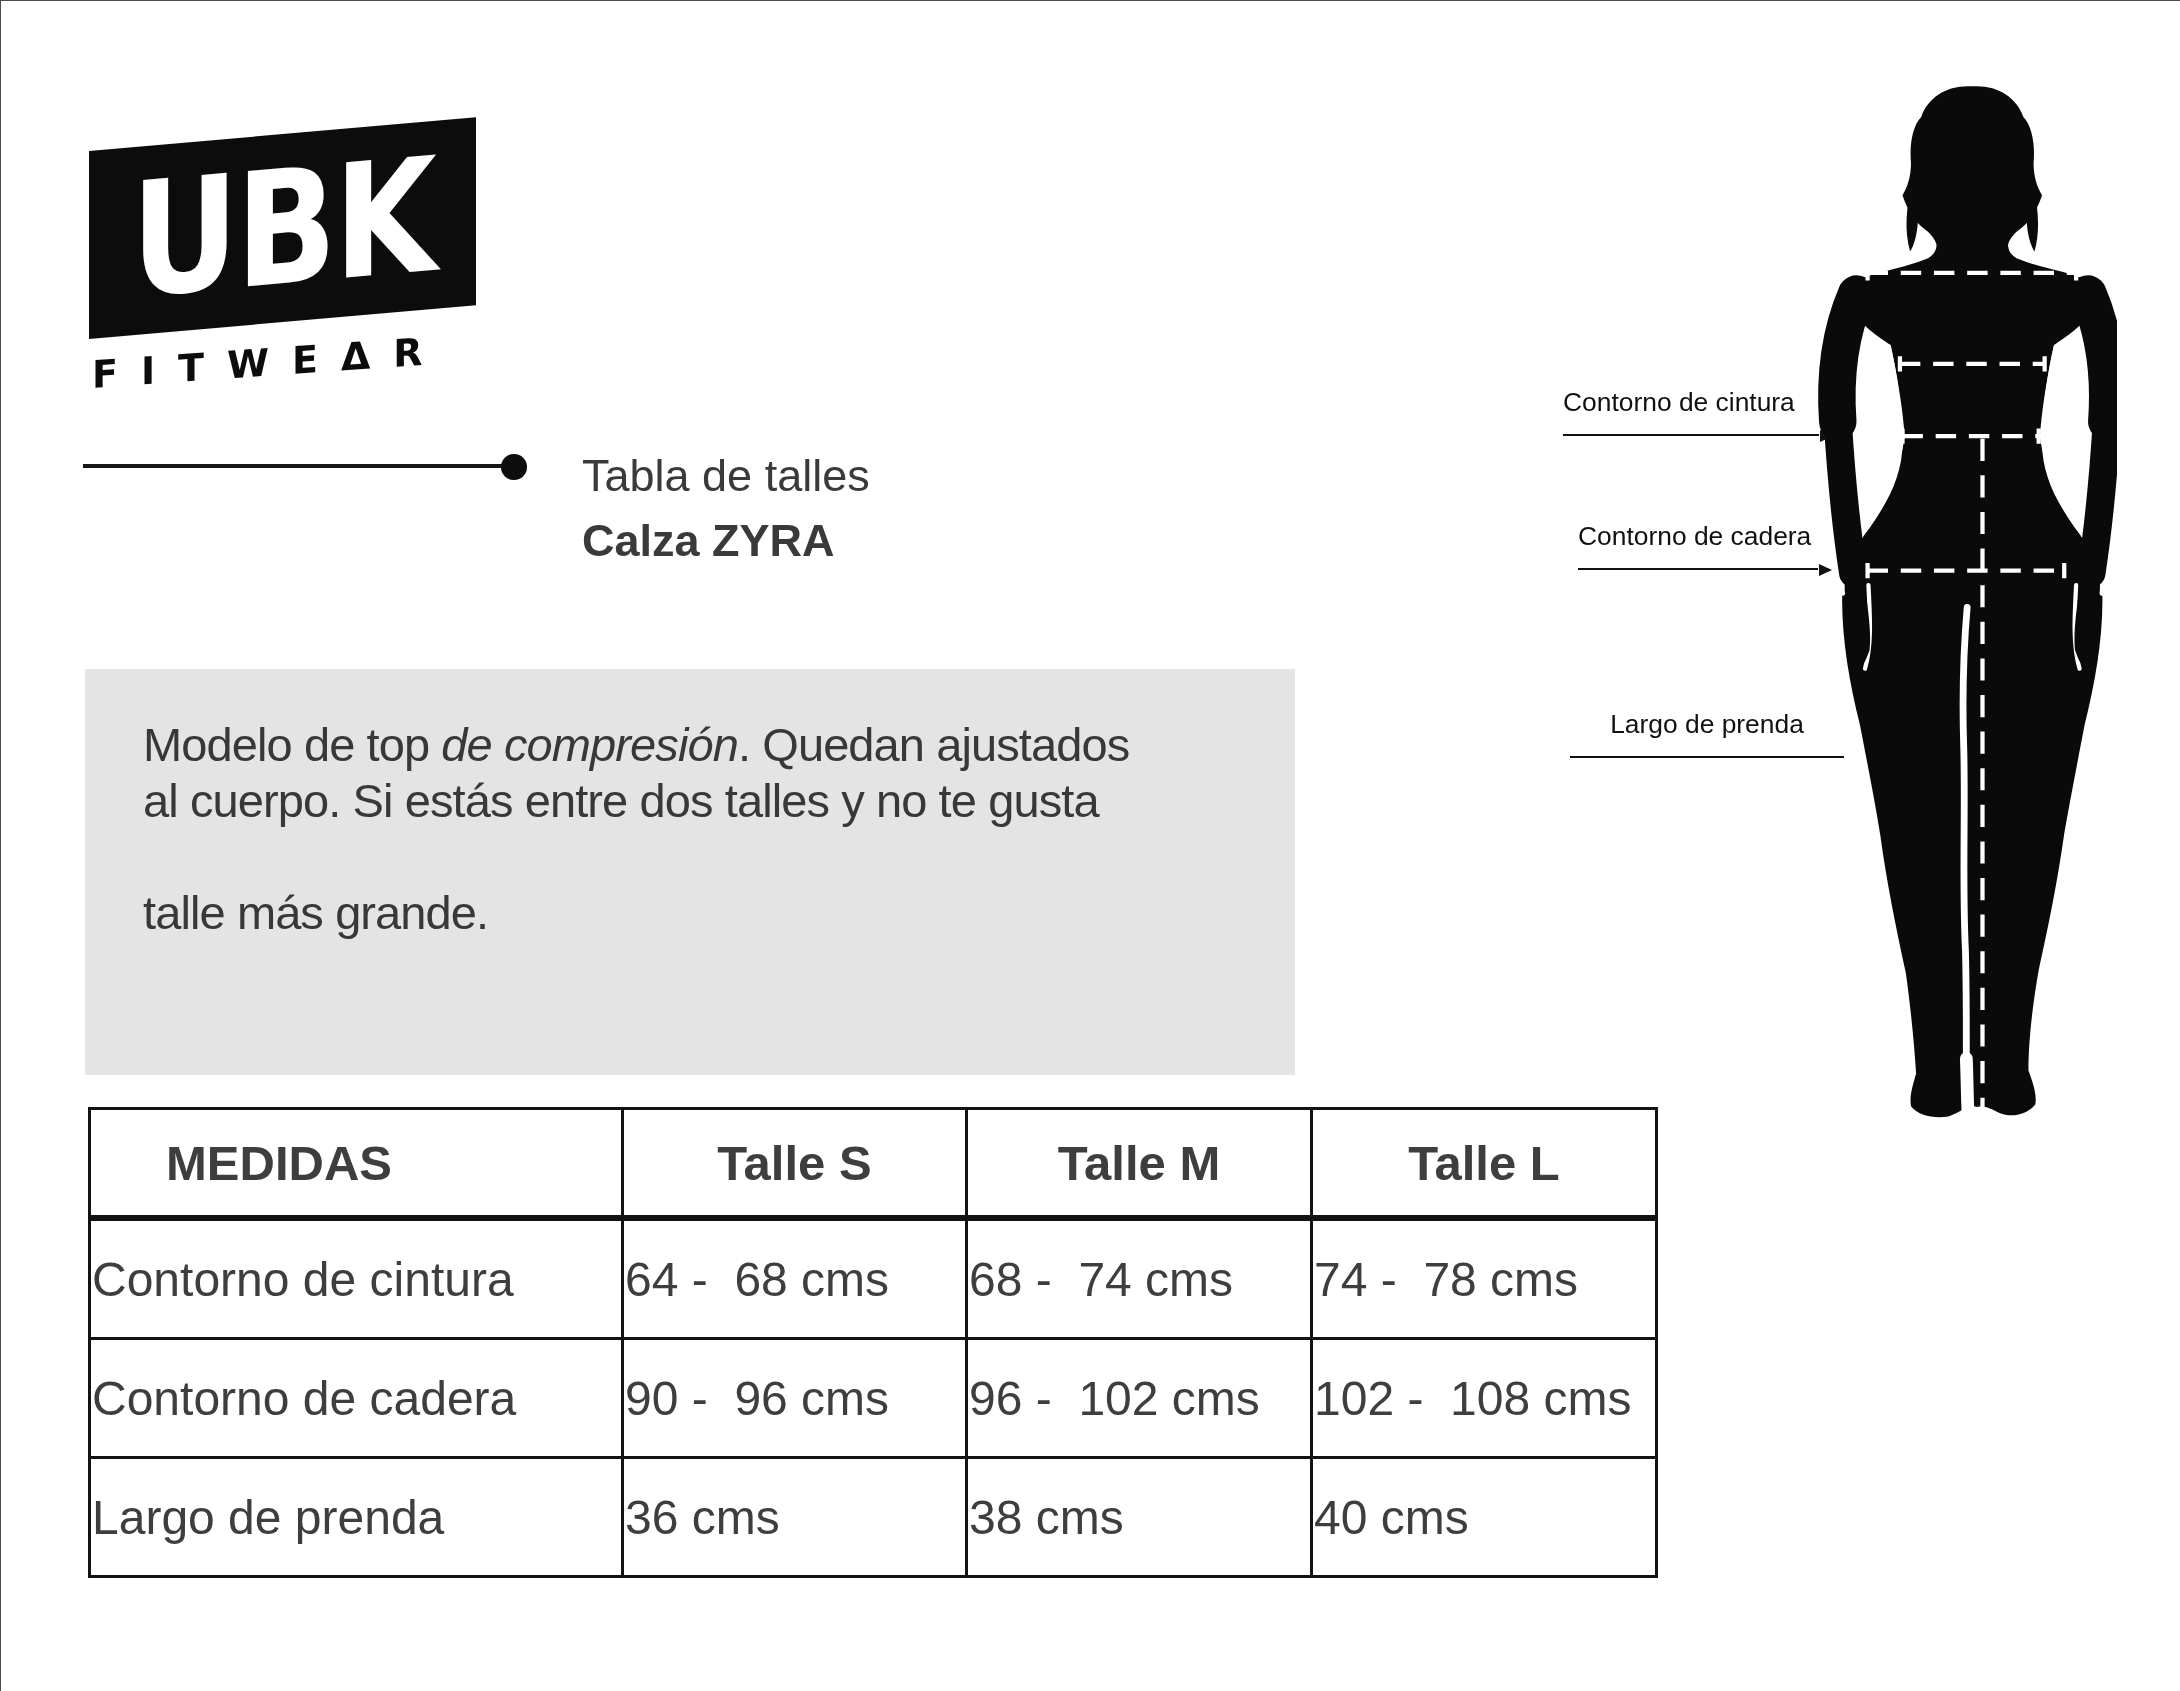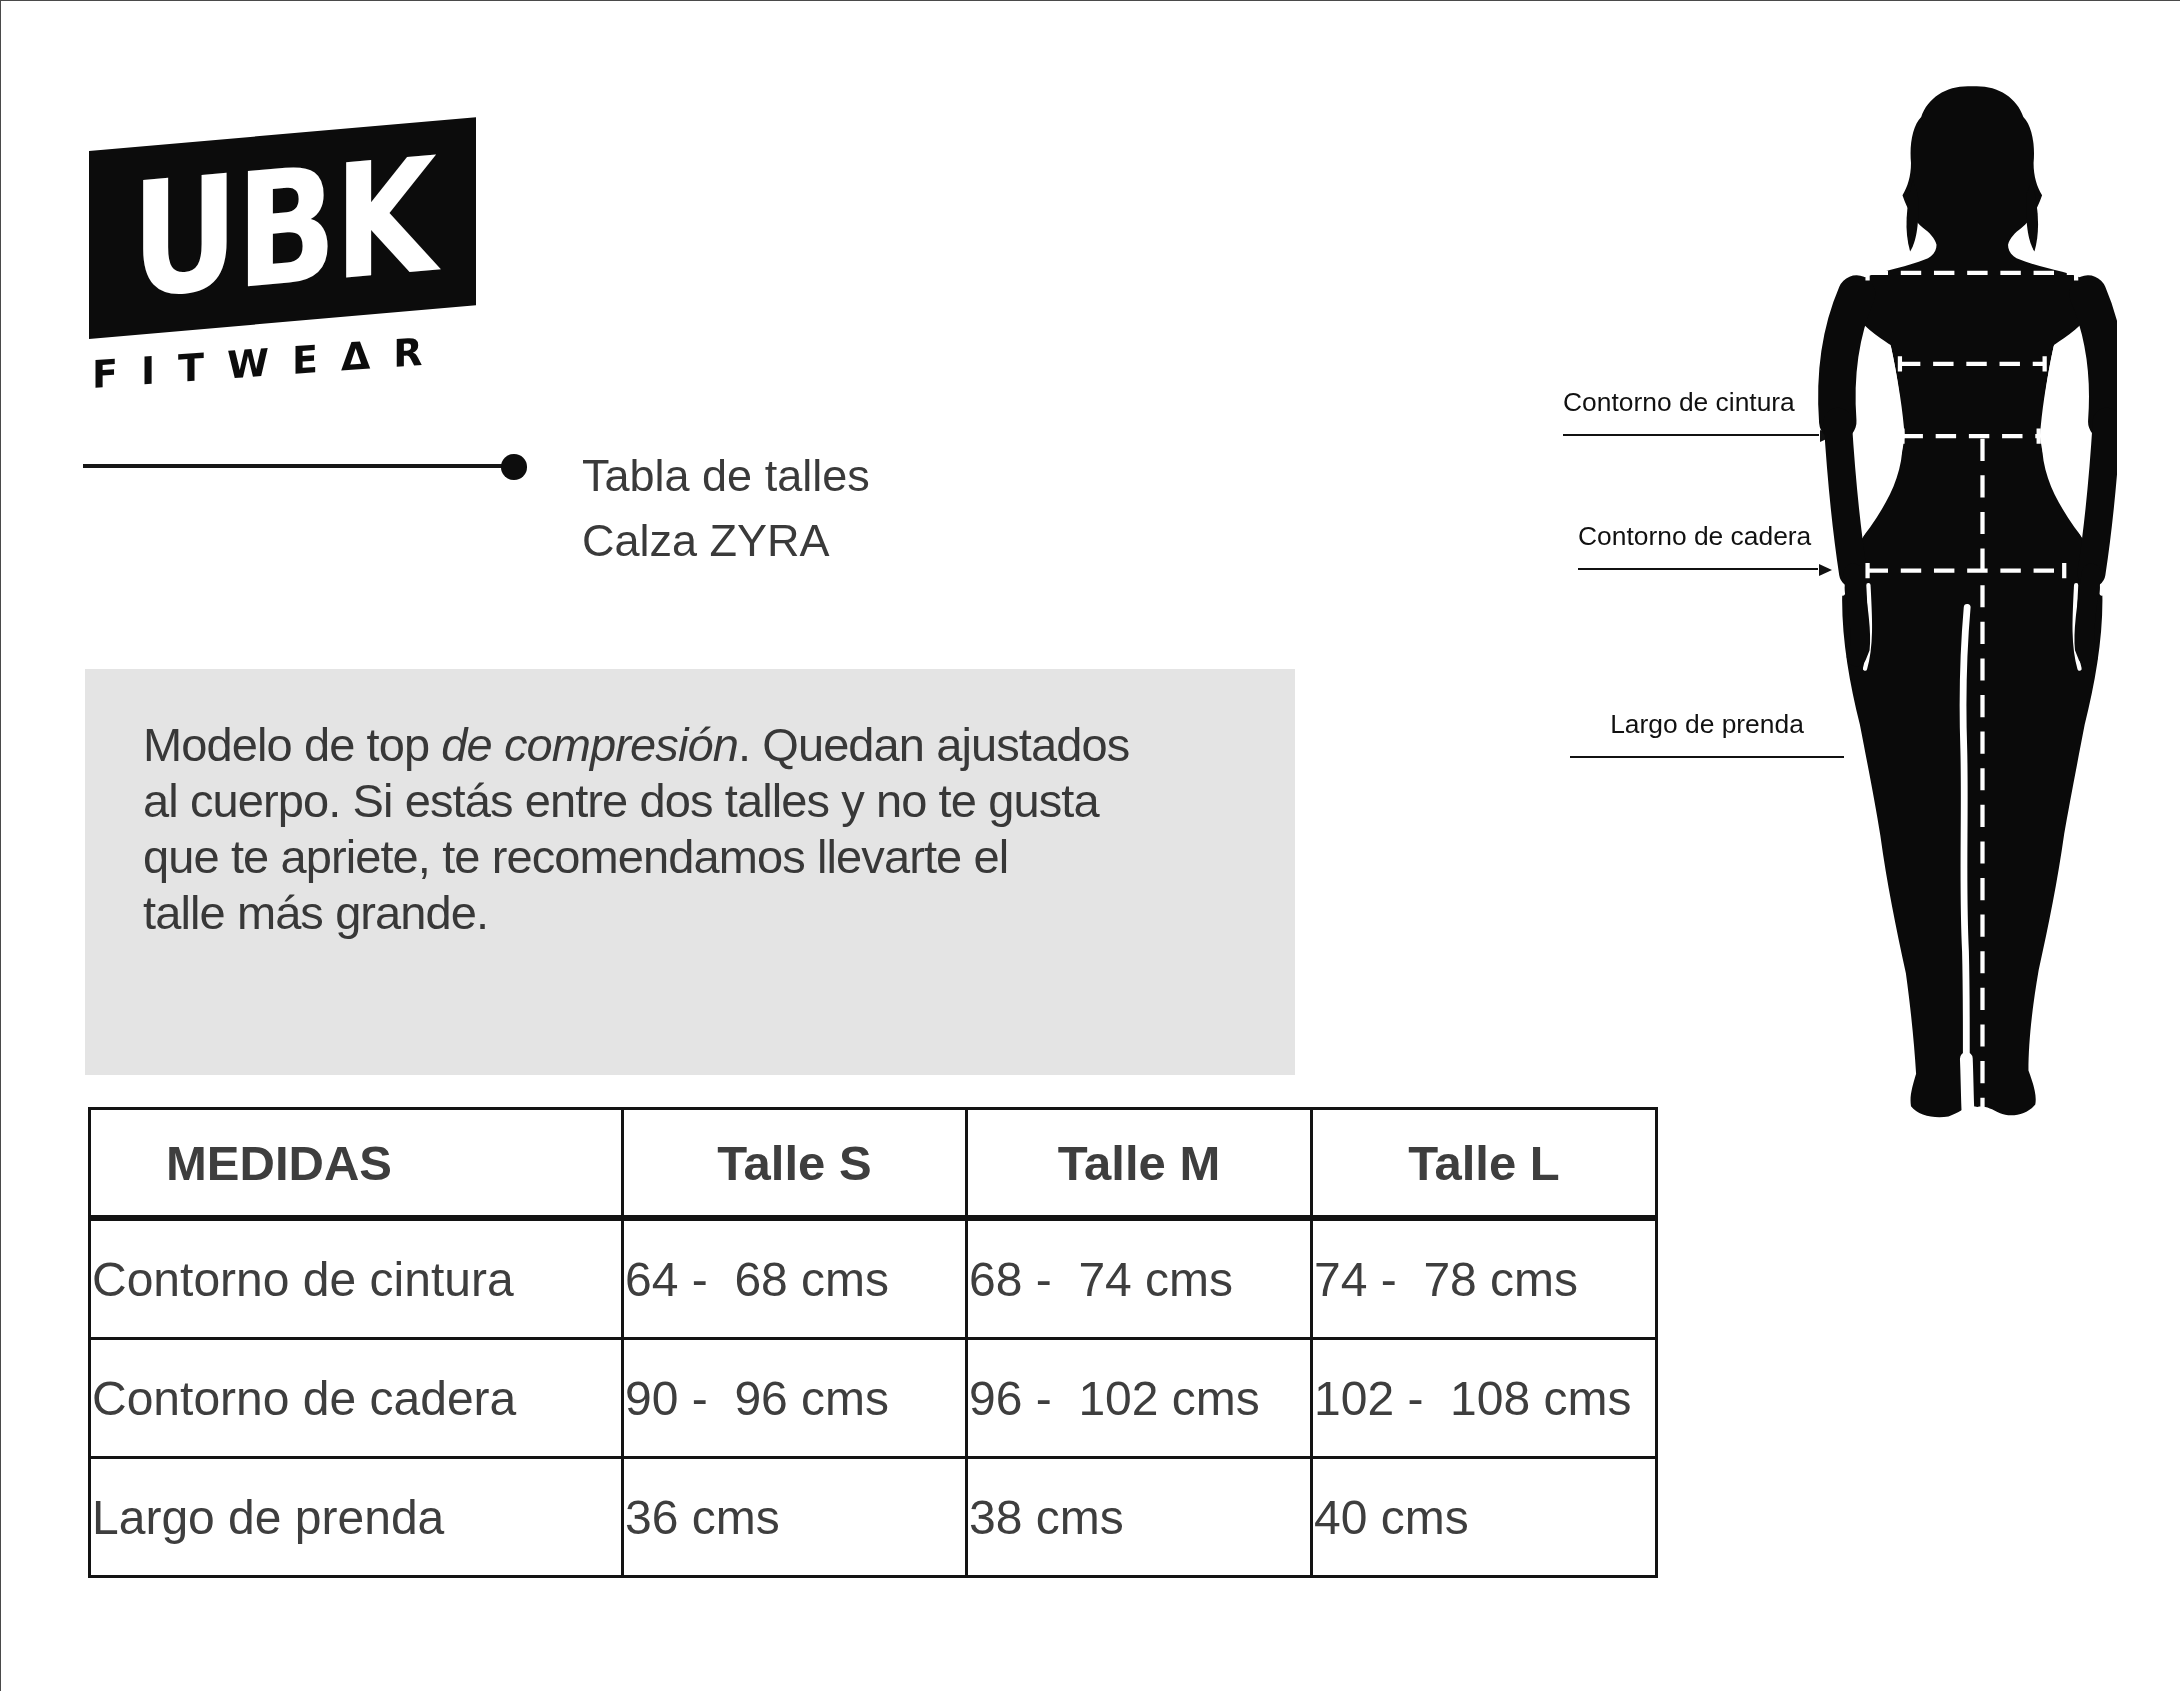--- a/index.html
+++ b/index.html
@@ -35,21 +35,21 @@
     position:absolute;left:83px;top:464px;width:419px;height:4.3px;background:#161616;
   }
   .divider-dot{
     position:absolute;left:501px;top:454px;width:25.6px;height:25.6px;border-radius:50%;
     background:#0d0d0d;
   }
   .title-block{
     position:absolute;left:582px;top:443px;color:#3a3a3a;font-size:45px;line-height:65px;
     white-space:nowrap;
   }
-  .title-block .product{font-weight:normal;}
+  .title-block .product{font-weight:bold;}
   
   .desc-box{
     position:absolute;left:85px;top:669px;width:1210px;height:406px;background:#e4e4e4;
     box-sizing:border-box;padding:48px 34px 0 58px;
     font-size:47px;line-height:56px;letter-spacing:-0.9px;color:#383838;white-space:nowrap;
   }
   .desc-box i{font-style:italic;}
   
   .figure-wrap{position:absolute;left:1785px;top:81px;width:332px;height:1039px;}
   .measure-label{
@@ -95,21 +95,21 @@
 <div class="divider-line"></div>
 <div class="divider-dot"></div>
 <div class="title-block">
   <div>Tabla de talles</div>
   <div class="product">Calza ZYRA</div>
 </div>
 
 <div class="desc-box">
   <span>Modelo de top </span><i>de compresión</i><span>. Quedan ajustados</span><br>
   <span>al cuerpo. Si estás entre dos talles y no te gusta</span><br>
-  <span>que te apriete, te recomendamos llevarte el</span><br>
+  <br>
   <span>talle más grande.</span>
 </div>
 
 <div class="measure-label lbl-waist">
   <span class="txt">Contorno de cintura</span>
   <span class="arrow-right"></span>
 </div>
 <div class="measure-label lbl-hip">
   <span class="txt">Contorno de cadera</span>
   <span class="arrow-right"></span>

